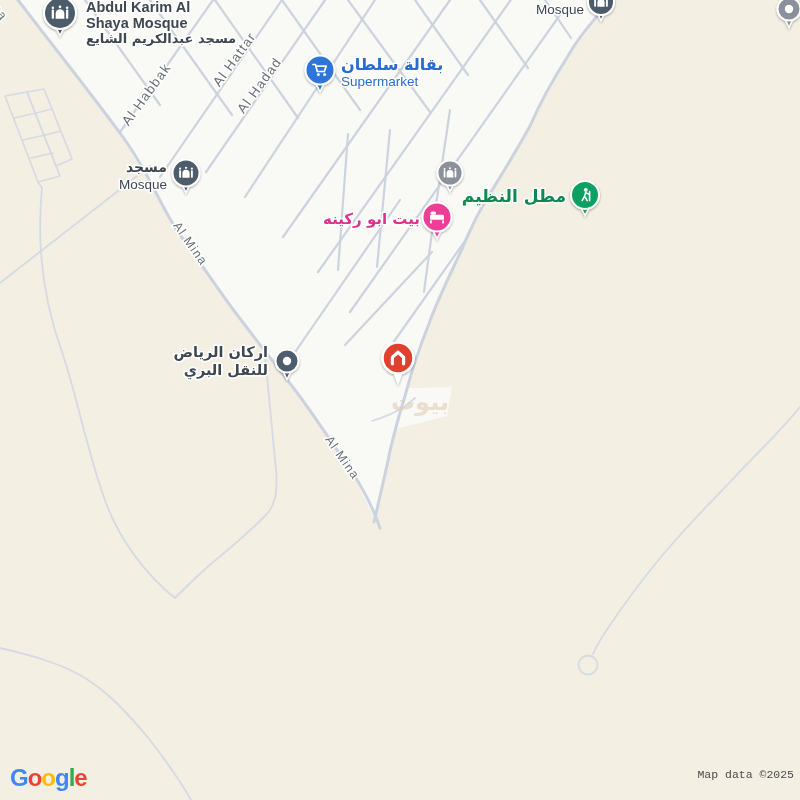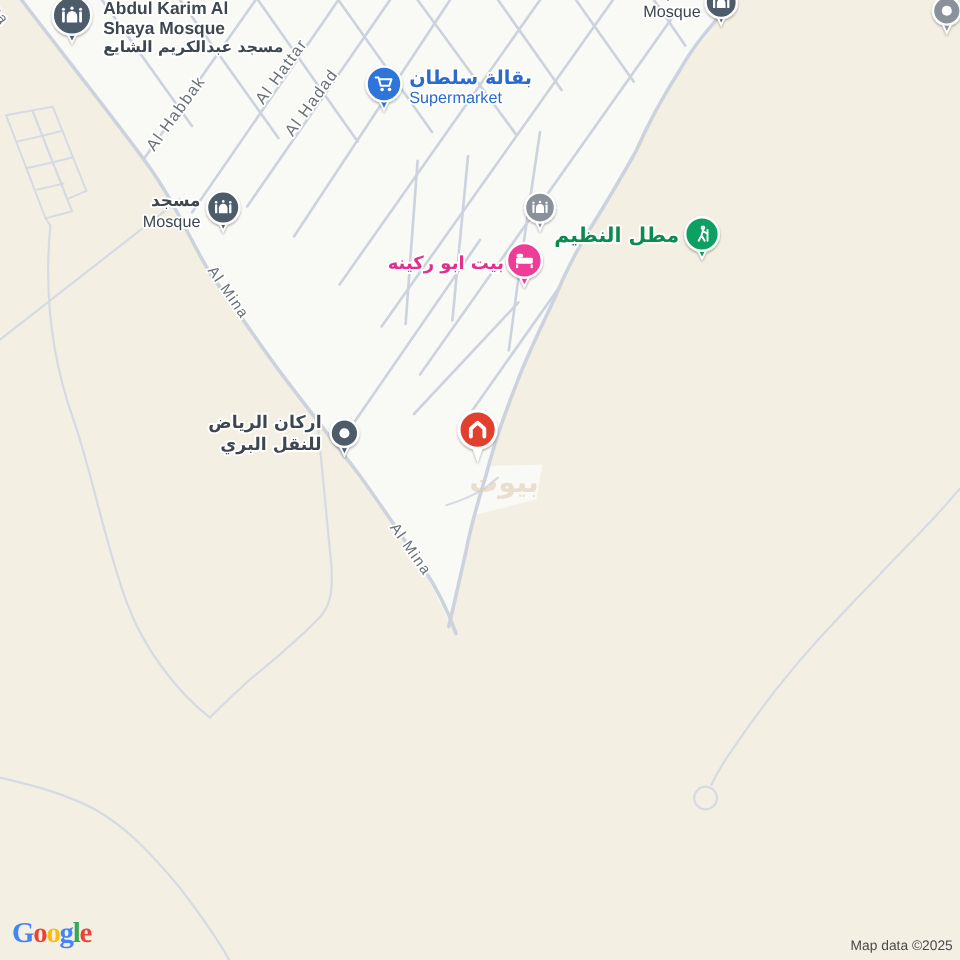--- a/index.html
+++ b/index.html
@@ -4,22 +4,22 @@
 <style>
   html,body{margin:0;padding:0;width:800px;height:800px;overflow:hidden;background:#f3efe2;}
   #viewport{position:relative;width:800px;height:800px;font-family:"Liberation Sans",sans-serif;}
   svg text{font-family:"Liberation Sans","DejaVu Sans",sans-serif;}
   svg text.arabic{font-family:"DejaVu Sans","Liberation Sans",sans-serif;}
   .street-label{font-size:13.5px;letter-spacing:1.2px;paint-order:stroke;stroke:#ffffff;stroke-width:3px;stroke-linejoin:round;}
   .street-label.small{font-size:12.5px;}
   .poi-label{font-weight:bold;paint-order:stroke;stroke:#ffffff;stroke-width:3.2px;stroke-linejoin:round;}
   .poi-sub{font-weight:normal;paint-order:stroke;stroke:#ffffff;stroke-width:3px;stroke-linejoin:round;}
   .roads{fill:none;stroke-linecap:round;stroke-linejoin:round;}
-  #google-logo{position:absolute;left:10px;bottom:8px;font-size:24px;font-weight:bold;letter-spacing:-1px;cursor:pointer;font-family:Liberation Serif, serif;}
-  #attribution{position:absolute;right:6px;bottom:5px;font-size:11.5px;}
+  #google-logo{position:absolute;left:10px;bottom:8px;font-size:24px;font-weight:bold;letter-spacing:-1px;cursor:pointer;}
+  #attribution{position:absolute;right:6px;bottom:19px;font-size:11.5px;font-family:Liberation Mono, monospace;}
 </style>
 </head>
 <body>
 
 <div id="viewport">
 <svg width="800" height="800" viewBox="0 0 800 800">
   <defs>
     <filter id="pinShadow" x="-60%" y="-60%" width="220%" height="240%">
       <feDropShadow dx="0" dy="1.2" stdDeviation="1.1" flood-color="#000000" flood-opacity="0.35"></feDropShadow>
     </filter>

